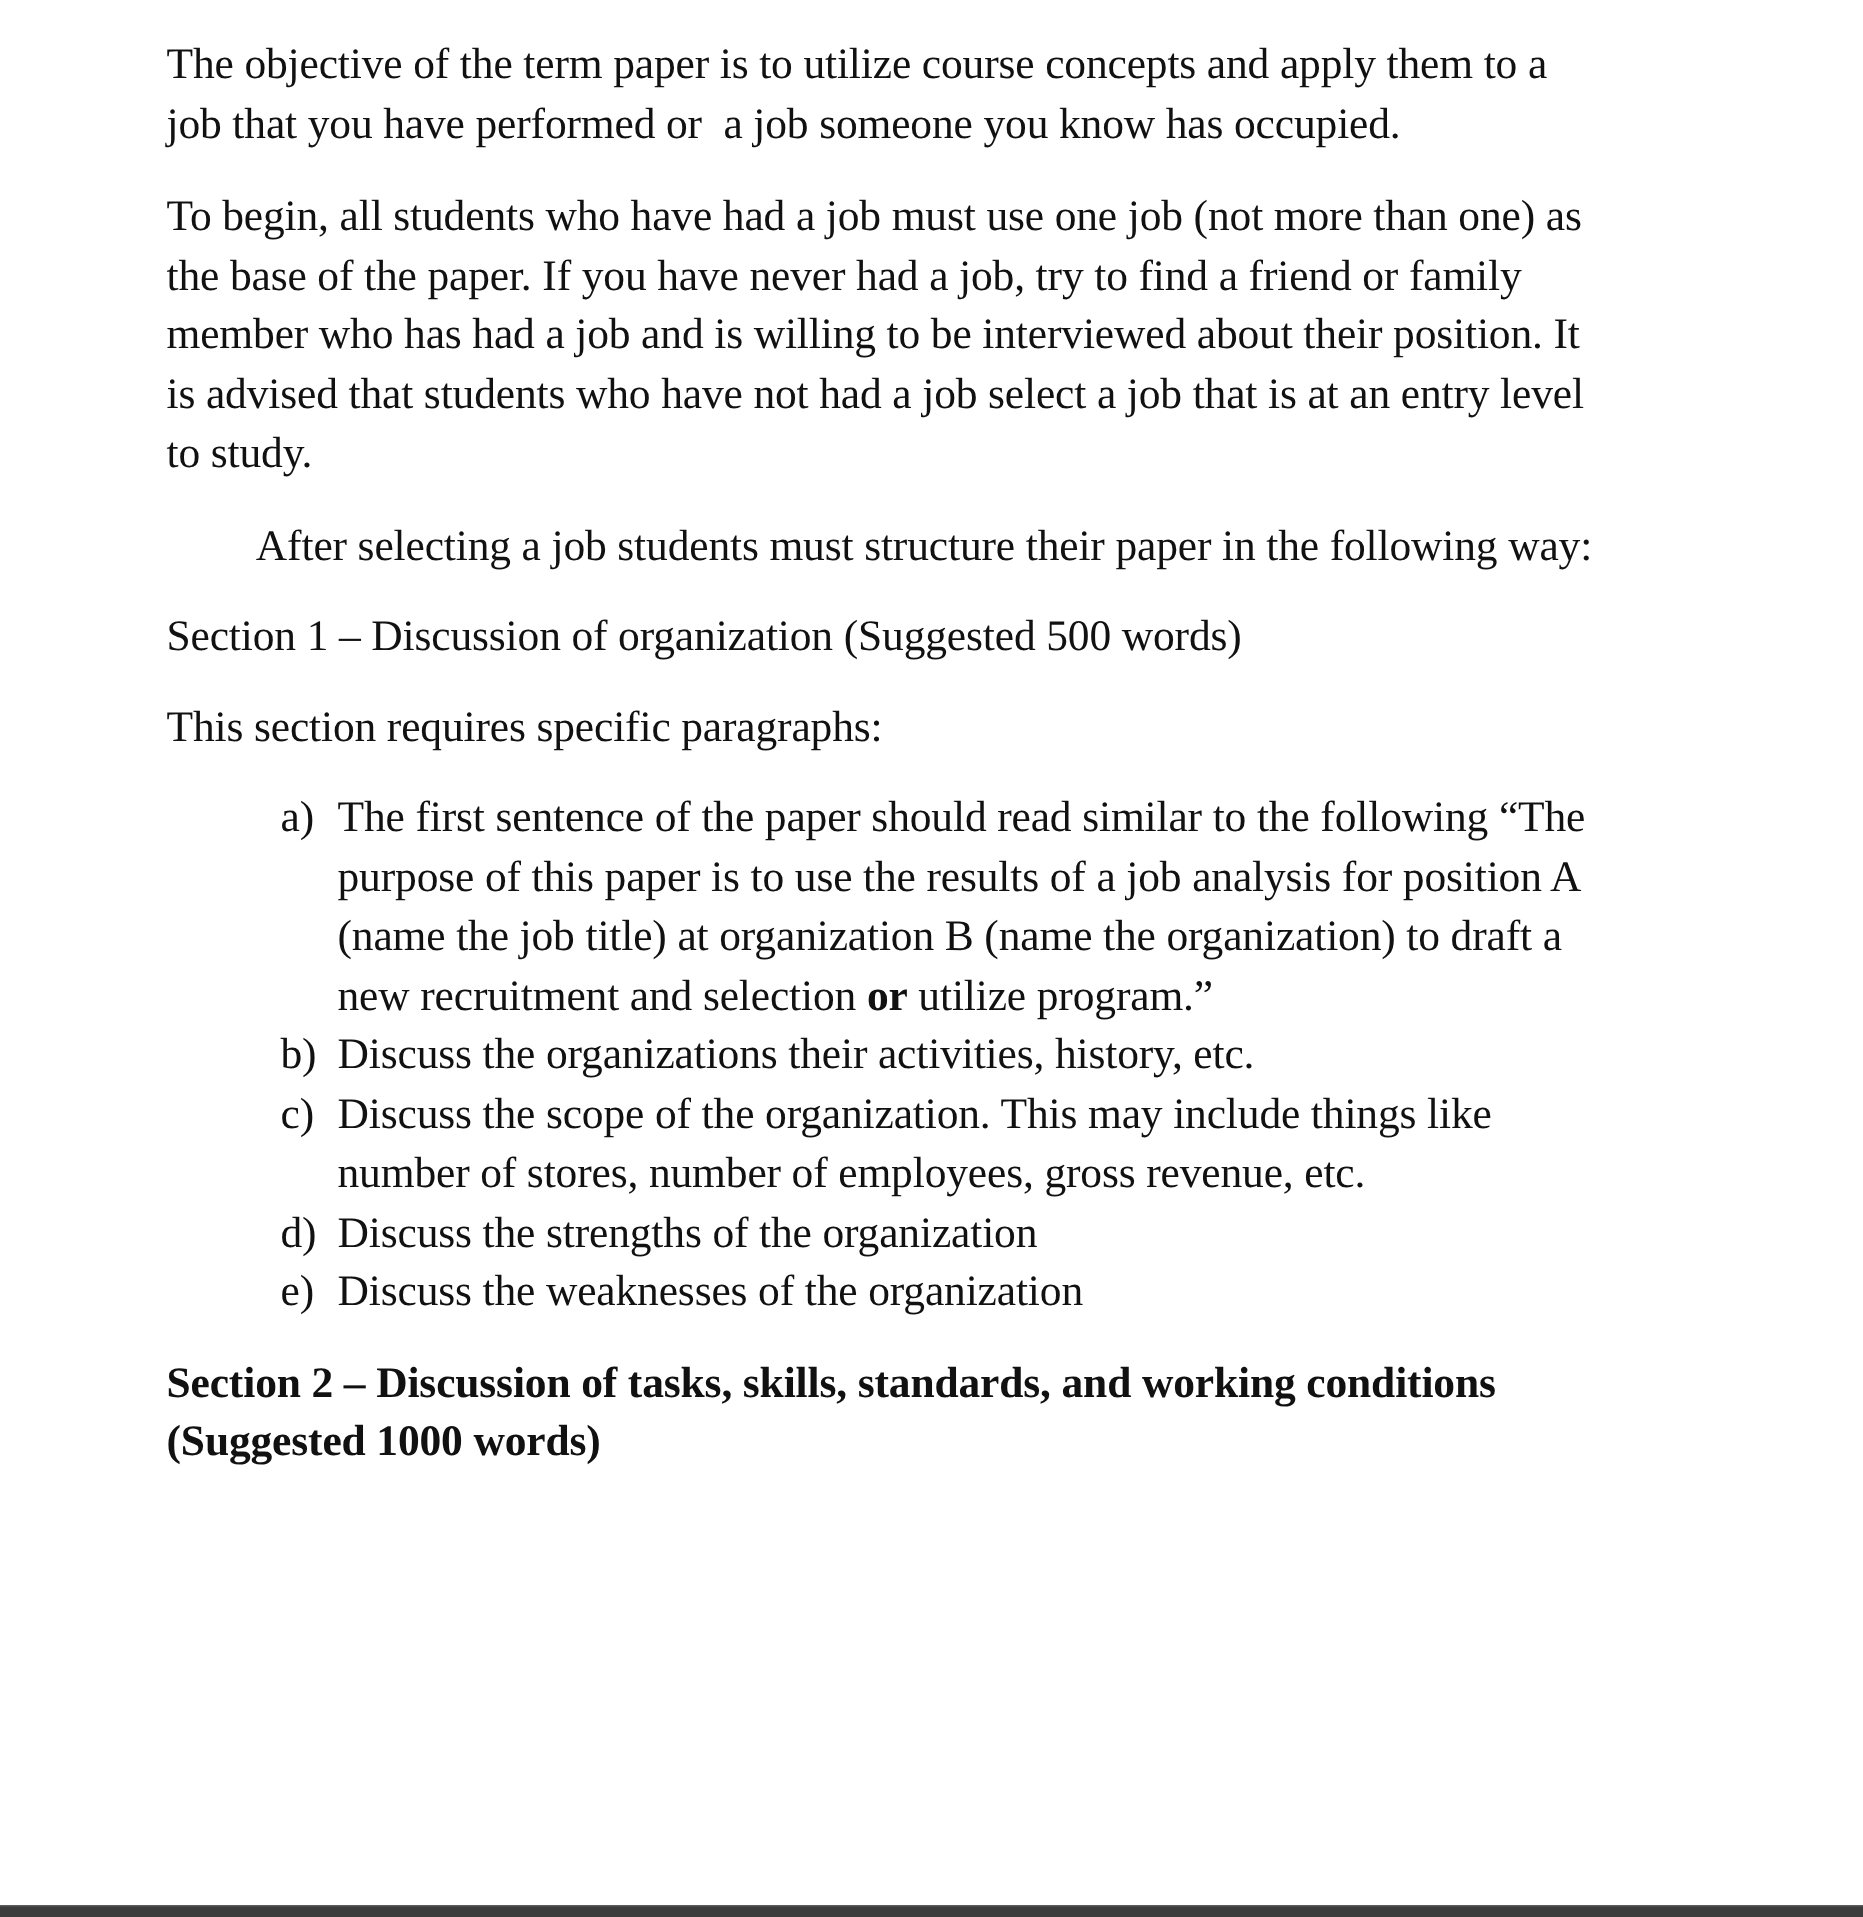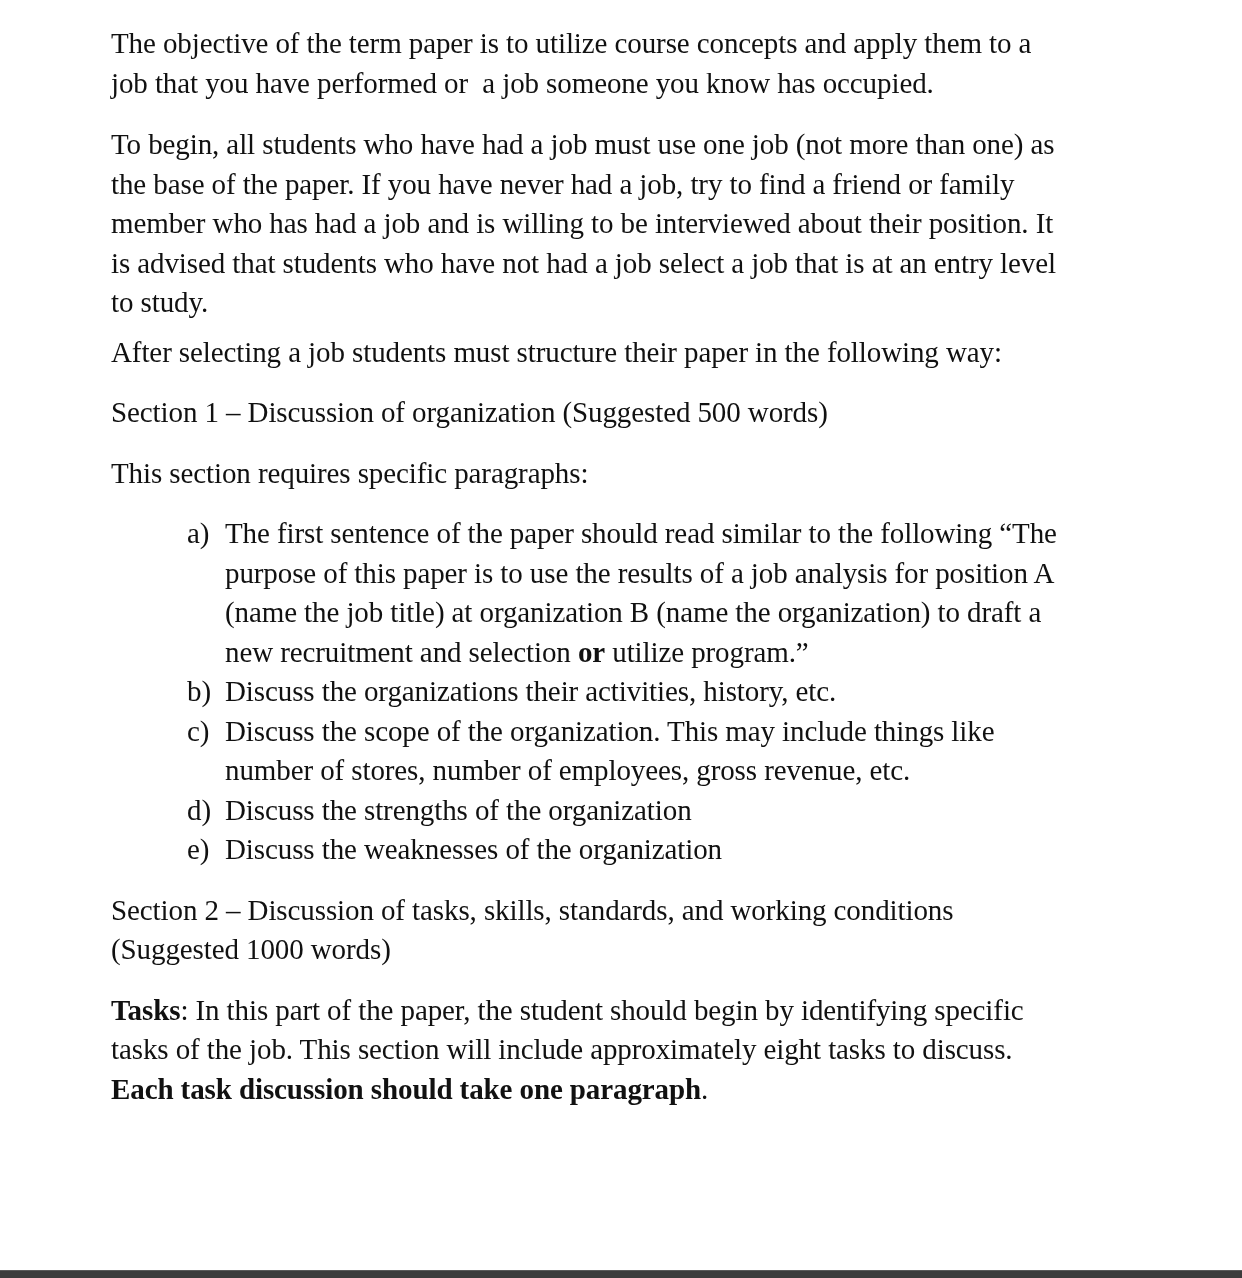--- a/index.html
+++ b/index.html
@@ -22,39 +22,39 @@
       width: 1010px;
       font-size: 29px;
       line-height: 39.5px;
       letter-spacing: -0.1px;
     }
     p {
       margin: 0;
       white-space: pre-wrap;
     }
     .p1 { margin-bottom: 22px; }
-    .p2 { margin-bottom: 10px; }
-    .p3 { margin-bottom: 21px; }
+    .p2 { margin-bottom: 22px; }
+    .p3 { margin-bottom: 21px; text-align: center; }
     .h1 { font-weight: normal; margin-bottom: 21px; }
     .p4 { margin-bottom: 21px; }
     .list {
       list-style: none;
       margin: 0 0 21px 0;
       padding: 0;
     }
     .list li {
       position: relative;
       padding-left: 114px;
     }
     .list .marker {
       position: absolute;
       left: 76px;
       top: 0;
     }
-    .h2 { font-weight: normal; margin-bottom: 21px; }
+    .h2 { font-weight: bold; margin-bottom: 21px; }
     b { font-weight: bold; }
     .bottom-bar {
       position: absolute;
       left: 0;
       bottom: 0;
       width: 1242px;
       height: 7px;
       background: #3c3c3c;
       border-top: 1px solid #5a5a5a;
     }
@@ -98,18 +98,15 @@
     </li>
     <li>
       <span class="marker">e)</span>
       <p>Discuss the weaknesses of the organization</p>
     </li>
   </ul>
 
   <p class="h2">Section 2 – Discussion of tasks, skills, standards, and working conditions
 (Suggested 1000 words)</p>
 
-  <p><b>Tasks</b><span>: In this part of the paper, the student should begin by identifying specific
-tasks of the job. This section will include approximately eight tasks to discuss.
-</span><b>Each task discussion should take one paragraph</b><span>.</span></p>
 </div>
 
 <div class="bottom-bar"></div>
 
 </body></html>

